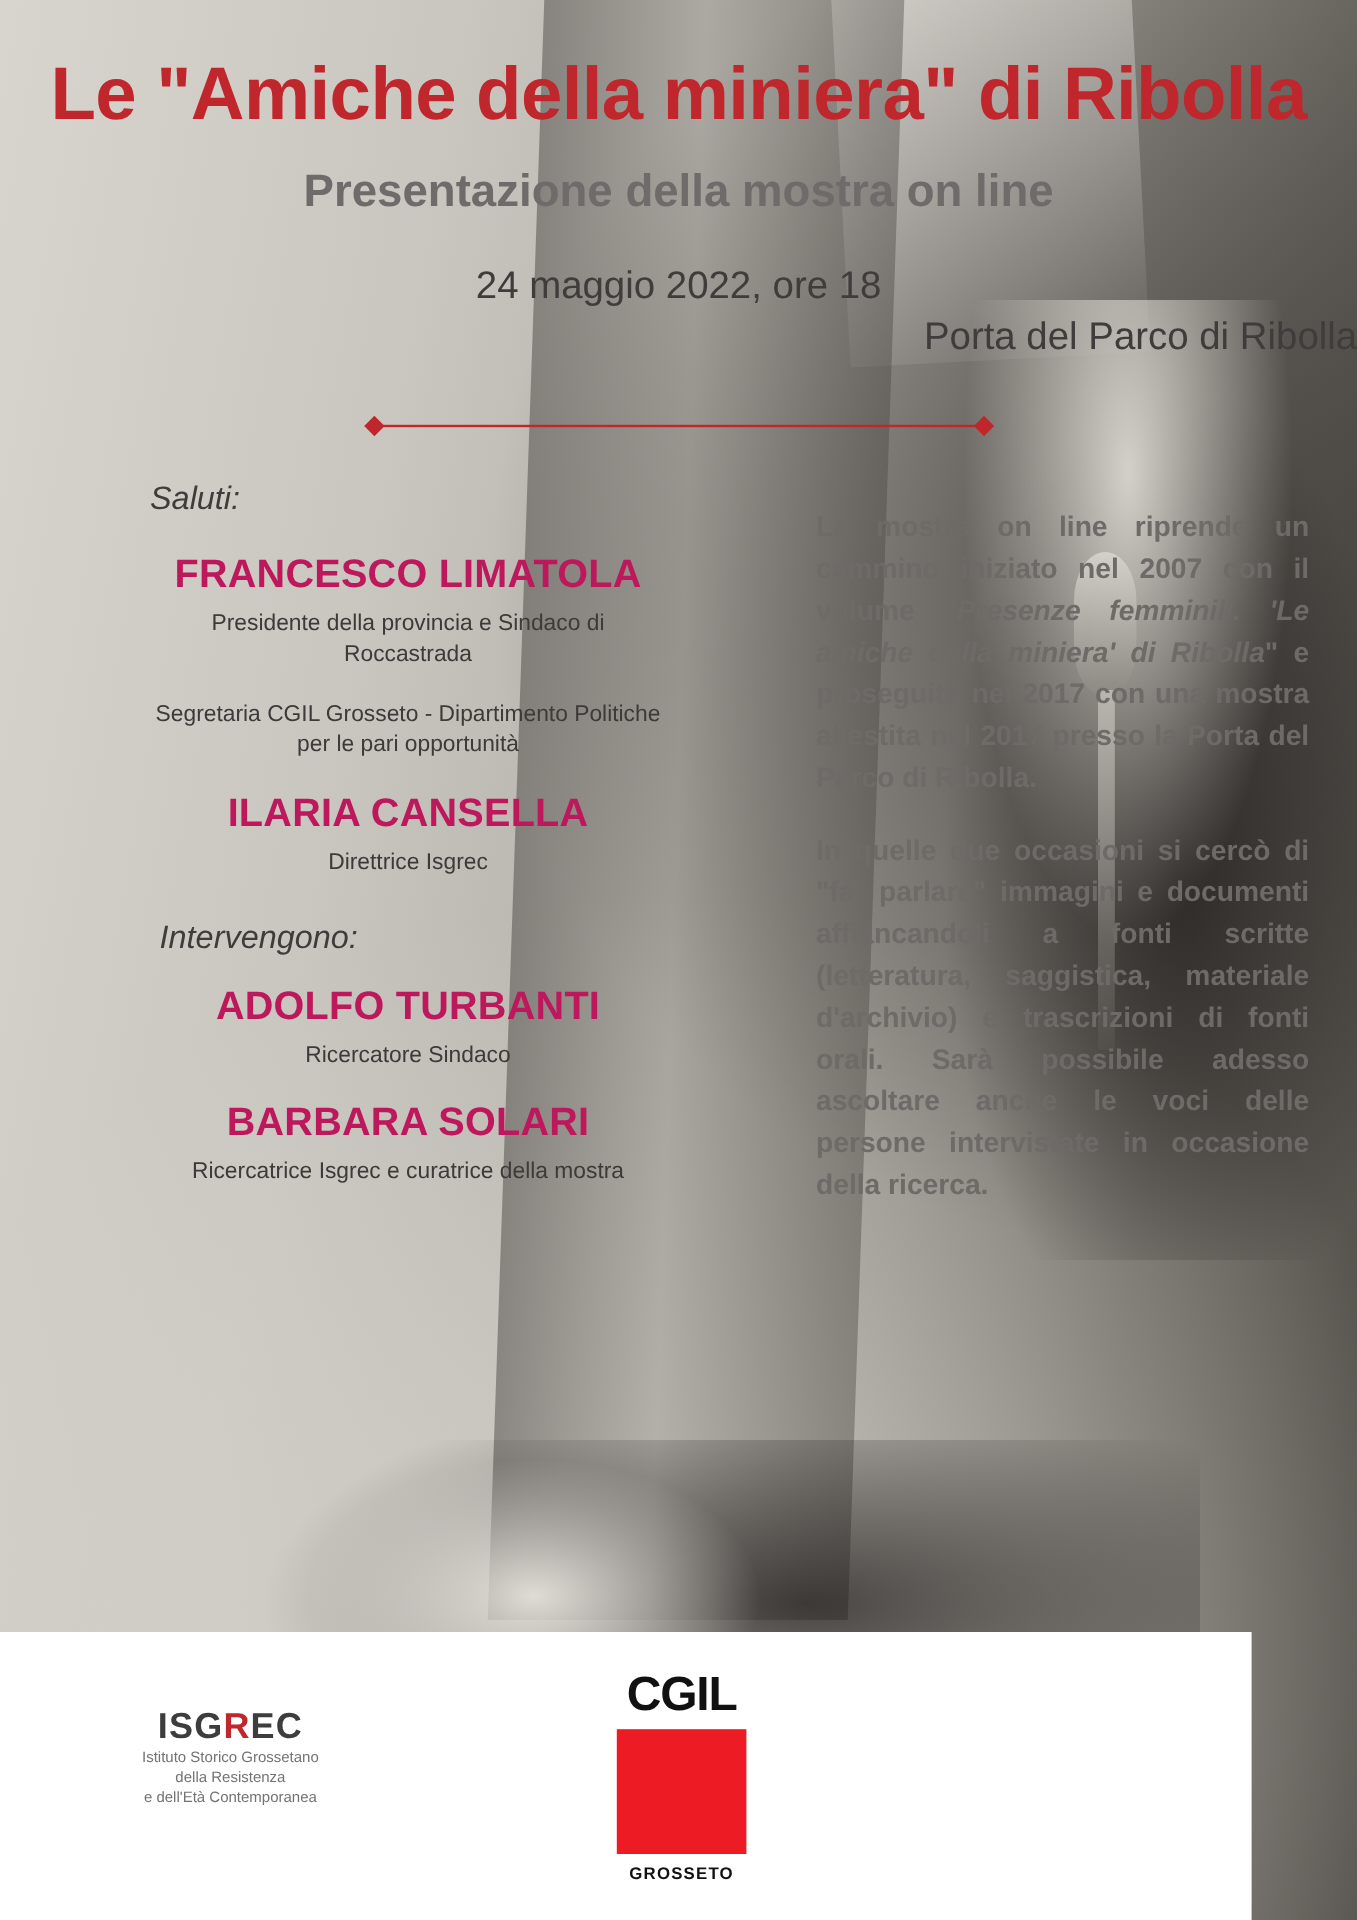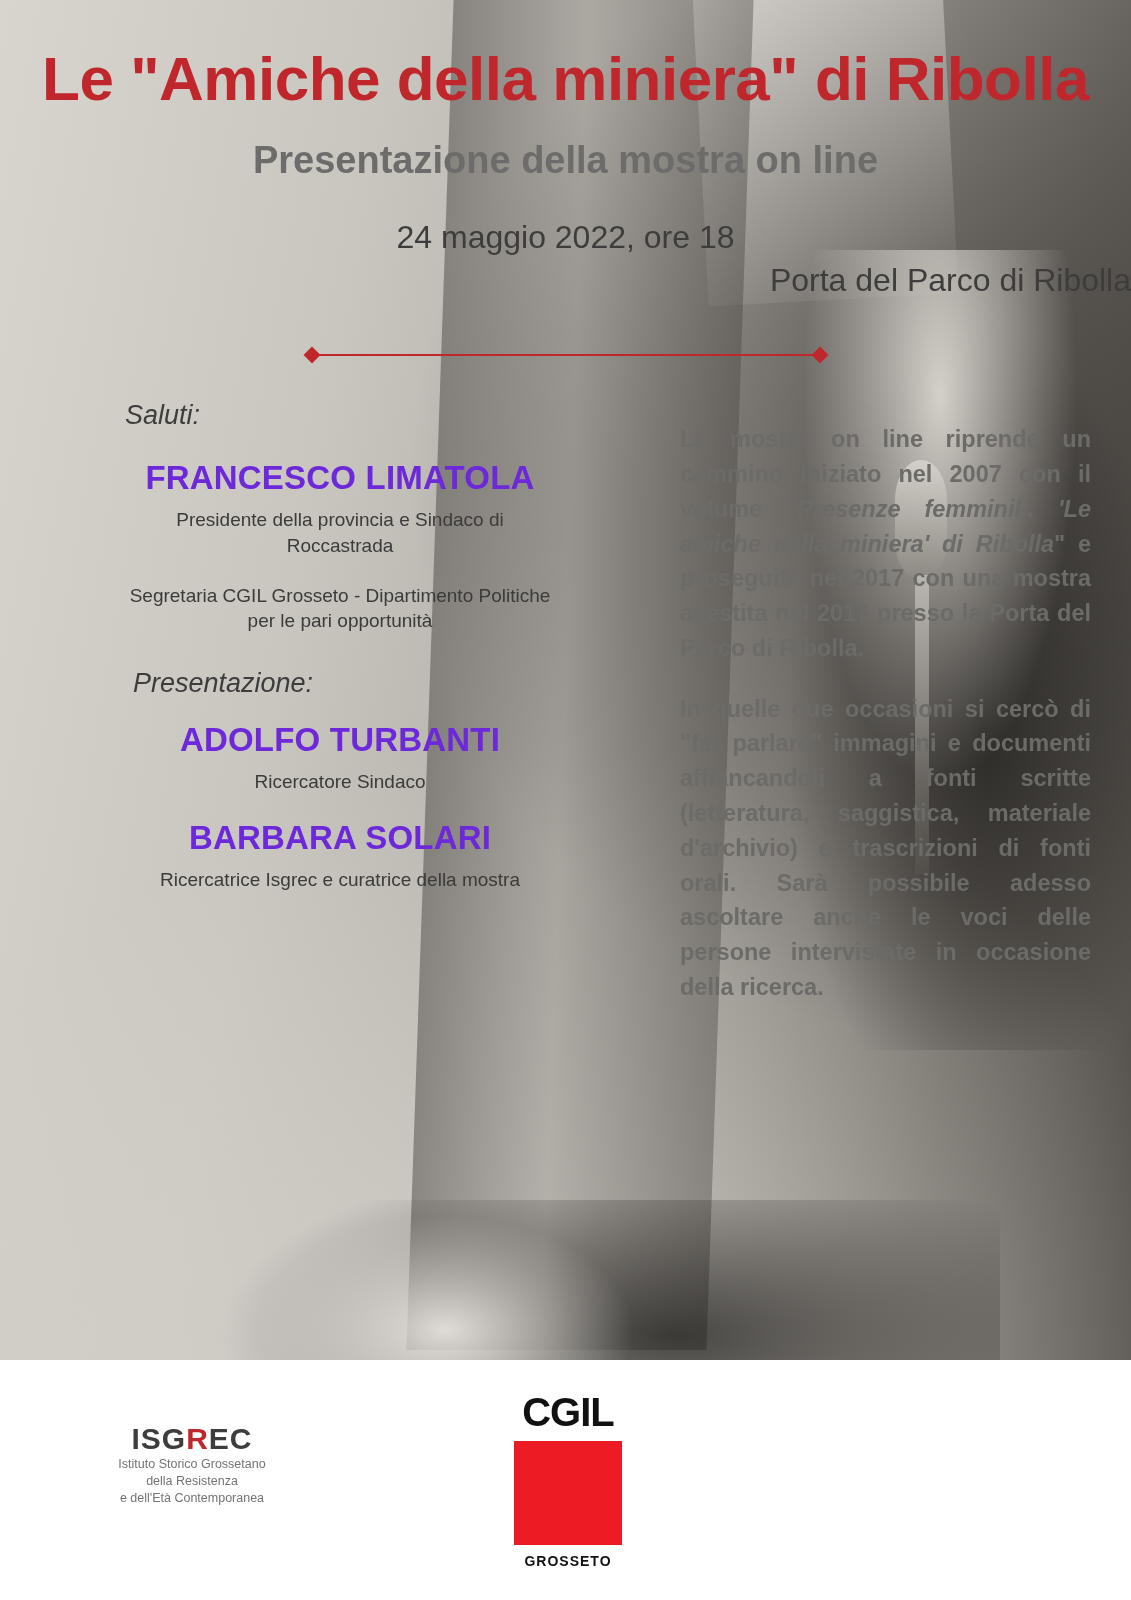--- a/index.html
+++ b/index.html
@@ -188,21 +188,21 @@
     margin-top: 34px;
     margin-bottom: 22px;
     padding-left: 8px;
   }
   .person {
     margin-bottom: 24px;
     text-align: center;
     width: 430px;
   }
   .person-name {
-    color: #6d28d9;
+    color: #be185d;
     font-size: 33px;
     font-weight: bold;
     margin: 0 0 10px 0;
     letter-spacing: 0.2px;
   }
   .person-role {
     color: #3c3b39;
     font-size: 19px;
     line-height: 1.35;
     margin: 0;
@@ -218,21 +218,21 @@
   }
   .desc em {
     font-style: italic;
   }
 
   
   .footer {
     position: absolute;
     left: 0;
     bottom: 0;
-    width: 1131px;
+    width: 1043px;
     height: 240px;
     background: #ffffff;
     z-index: 5;
     display: flex;
     align-items: center;
   }
   .logo-isgrec {
     position: absolute;
     left: 72px;
     top: 62px;
@@ -388,22 +388,26 @@
 
         <div class="person">
           <p class="person-name">FRANCESCO LIMATOLA</p>
           <p class="person-role">Presidente della provincia e Sindaco di Roccastrada</p>
         </div>
 
         <div class="person">
           <p class="person-role">Segretaria CGIL Grosseto - Dipartimento Politiche per le pari opportunità</p>
         </div>
 
-
-        <p class="role-label second">Presentazione:</p>
+        <div class="person">
+          <p class="person-name">ILARIA CANSELLA</p>
+          <p class="person-role">Direttrice Isgrec</p>
+        </div>
+
+        <p class="role-label second">Intervengono:</p>
 
         <div class="person">
           <p class="person-name">ADOLFO TURBANTI</p>
           <p class="person-role">Ricercatore Sindaco</p>
         </div>
 
         <div class="person">
           <p class="person-name">BARBARA SOLARI</p>
           <p class="person-role">Ricercatrice Isgrec e curatrice della mostra</p>
         </div>

